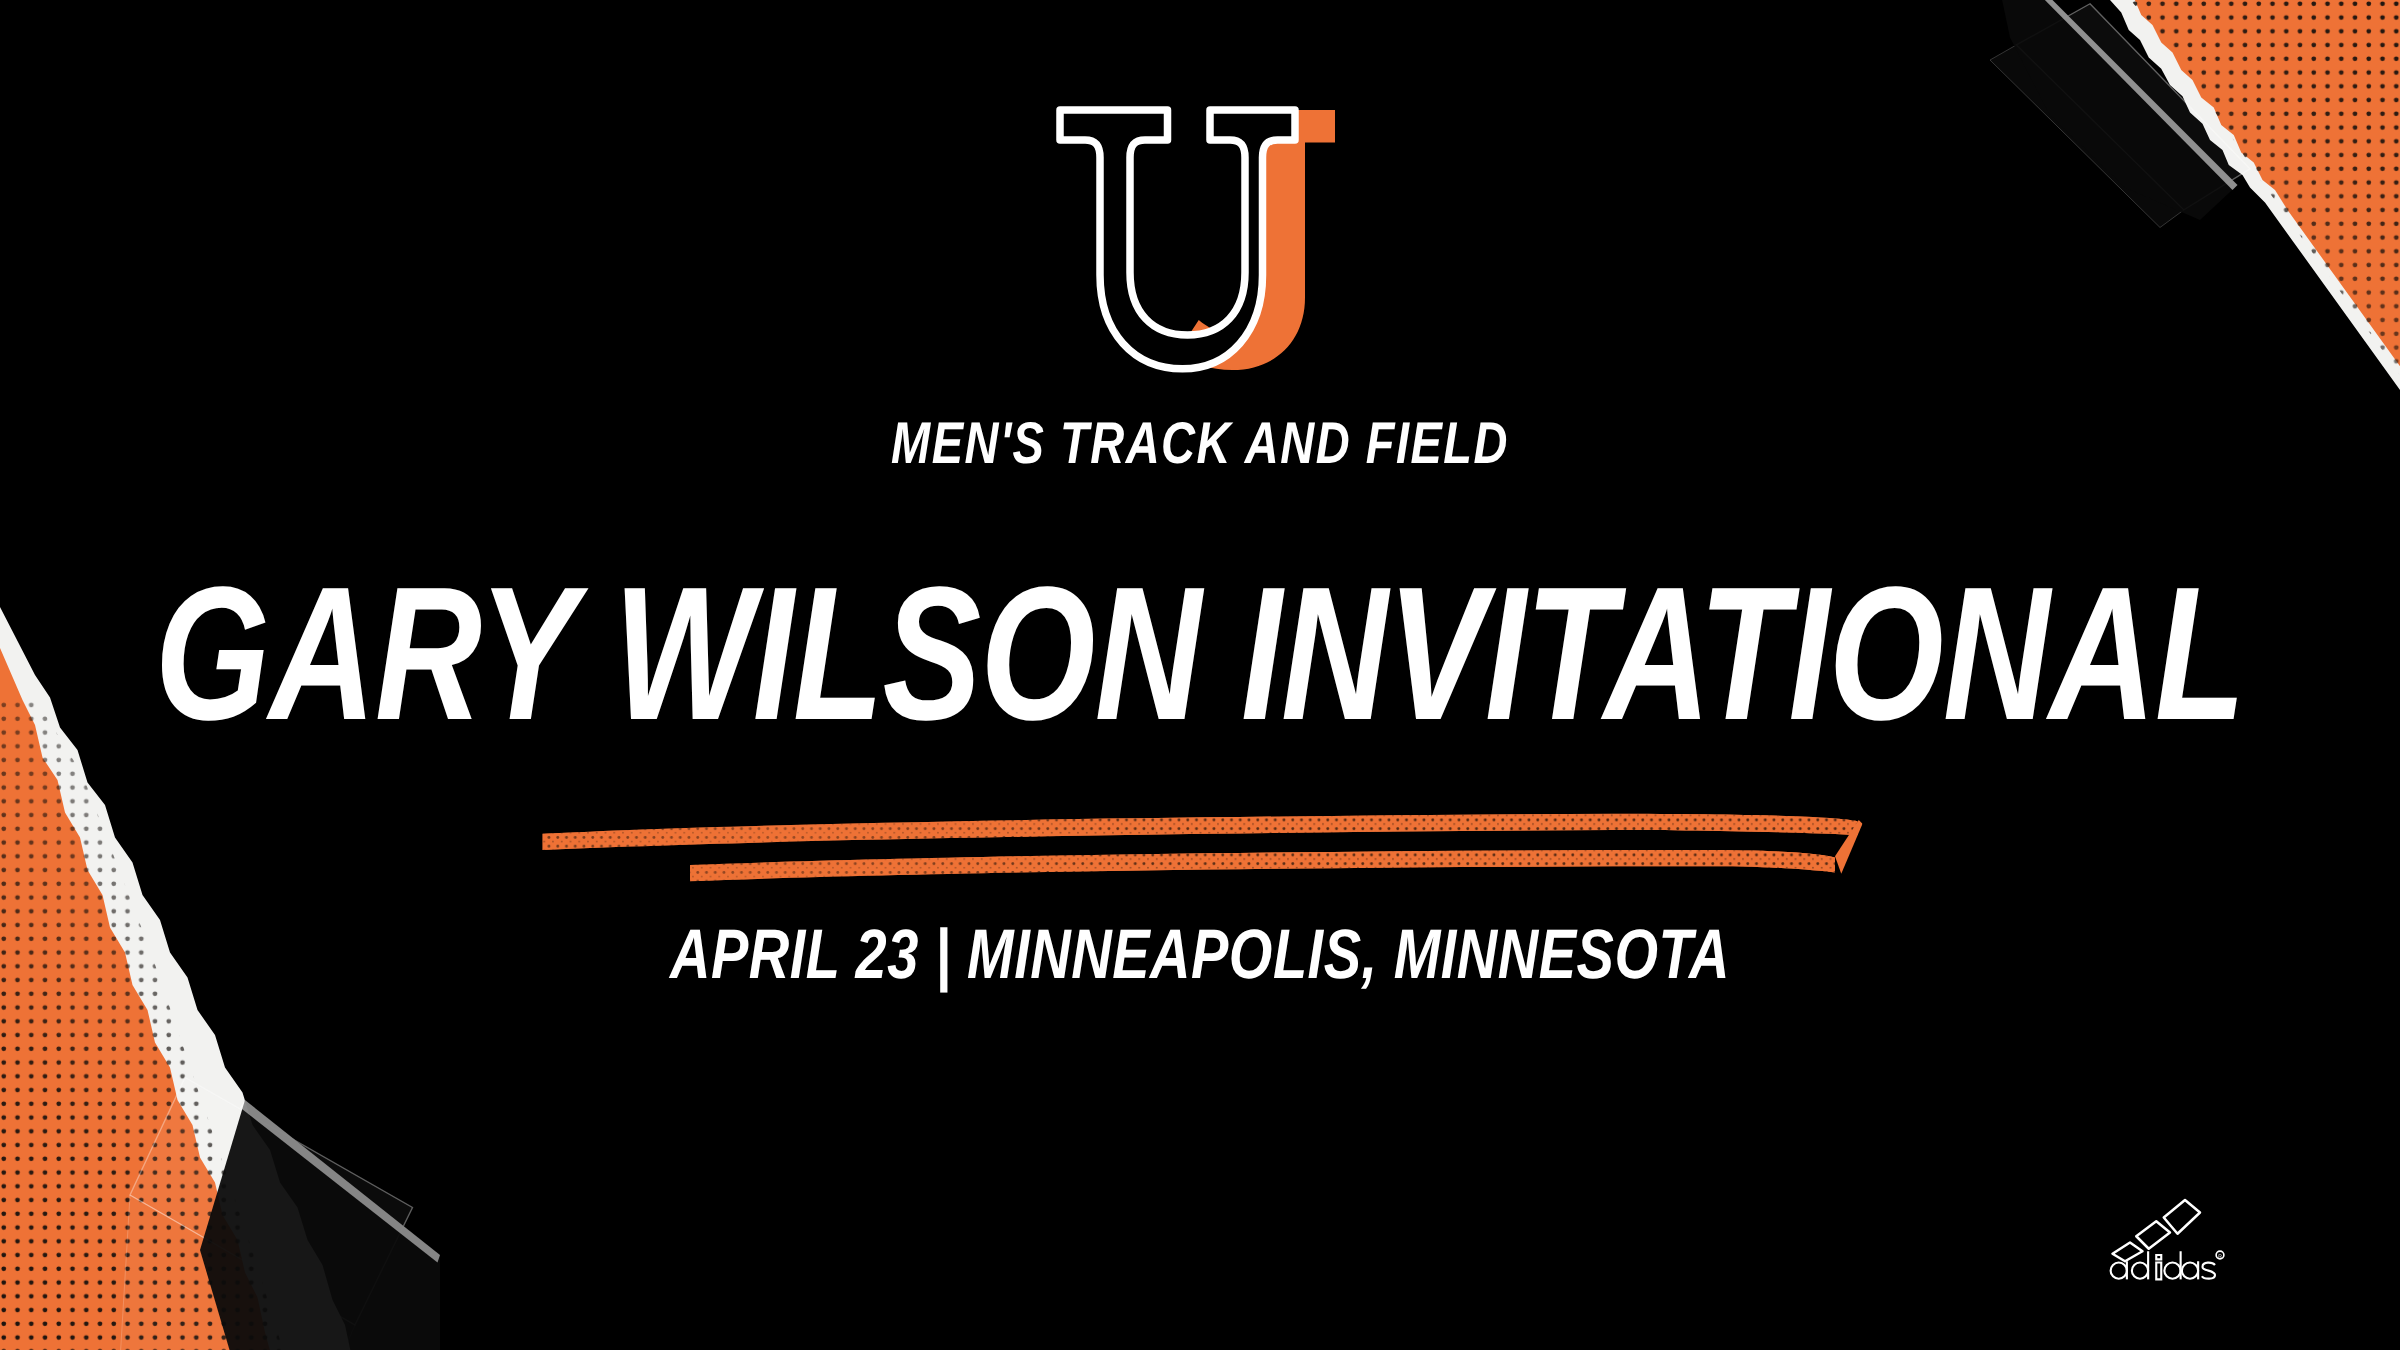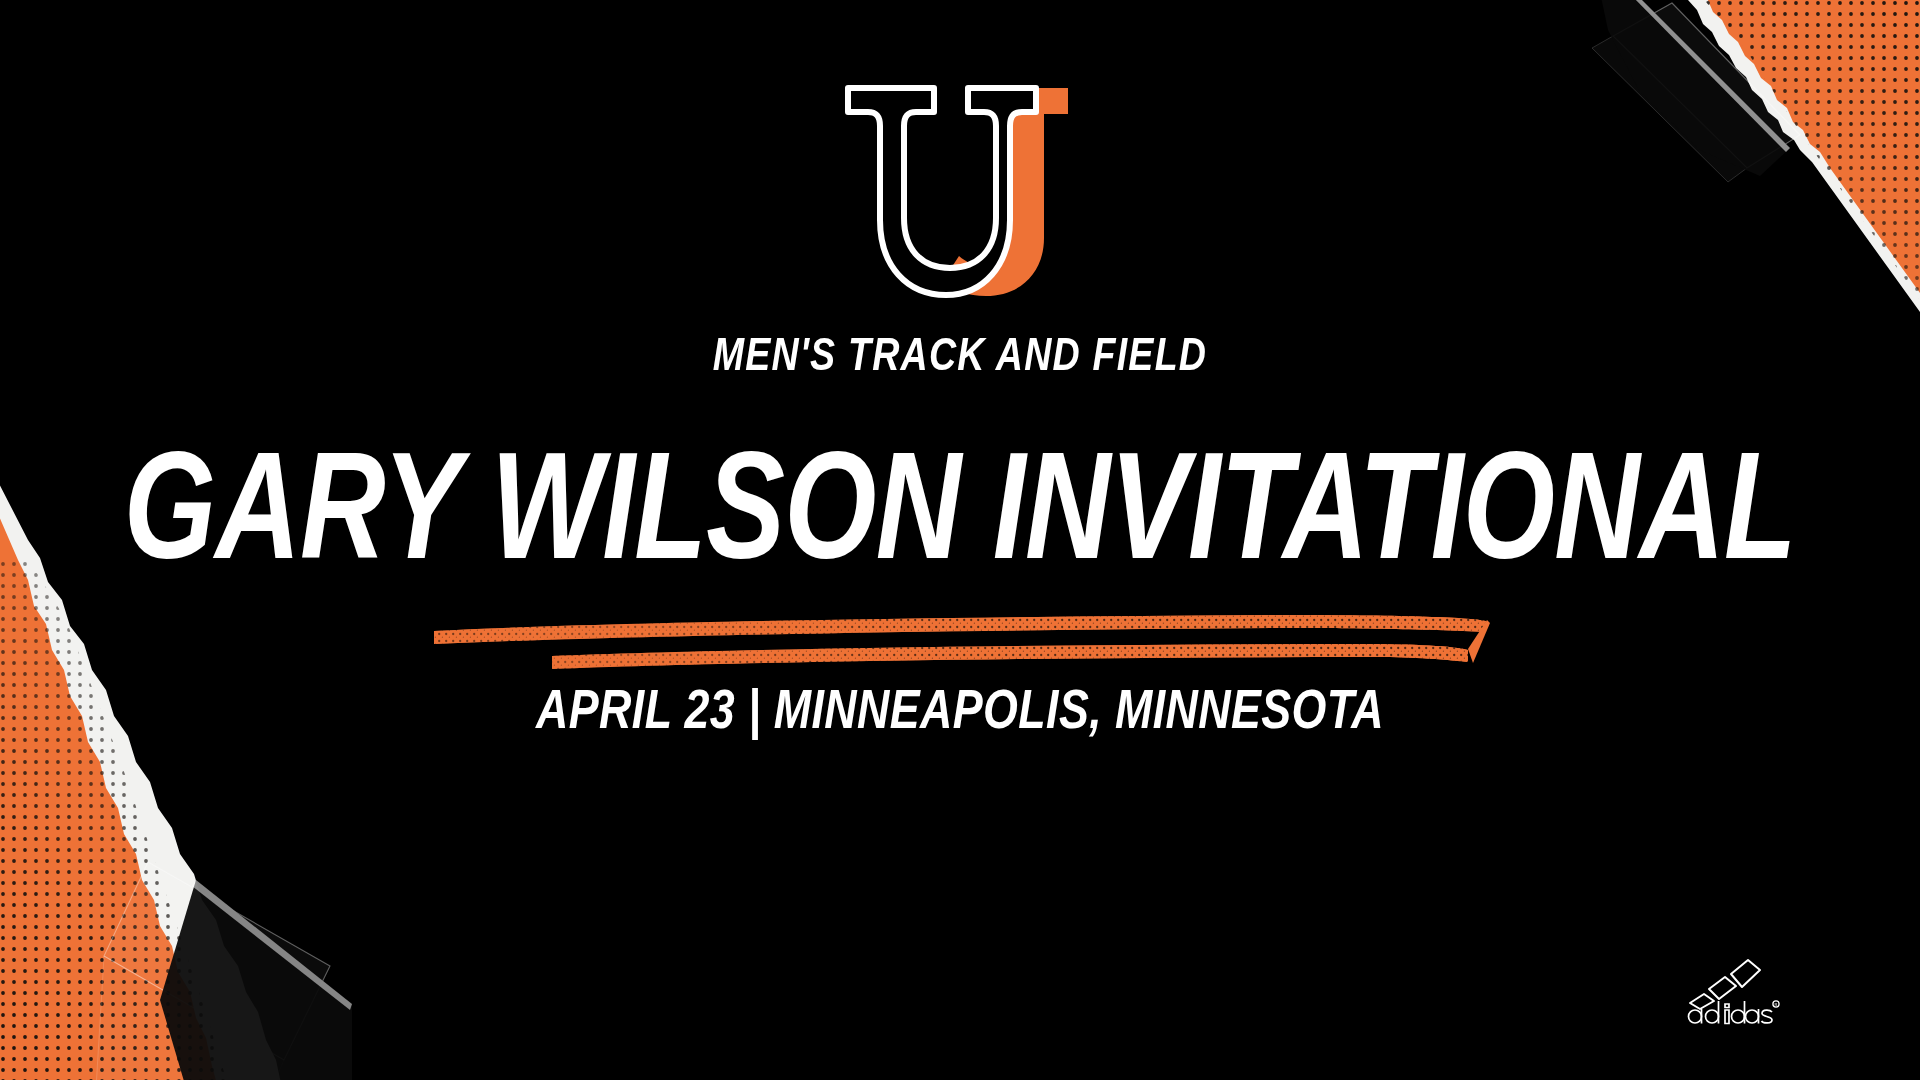--- a/index.html
+++ b/index.html
@@ -46,20 +46,21 @@
   }
 
   
   #content {
     position: absolute;
     left: 0; right: 0;
     top: 330px;
     display: flex;
     flex-direction: column;
     align-items: center;
+    gap: 18px;
   }
 
   #sport-label {
     color: #ffffff;
     font-family: "Liberation Sans", sans-serif;
     font-weight: 700;
     font-style: italic;
     font-size: 47px;
     letter-spacing: 1.5px;
     line-height: 1;

